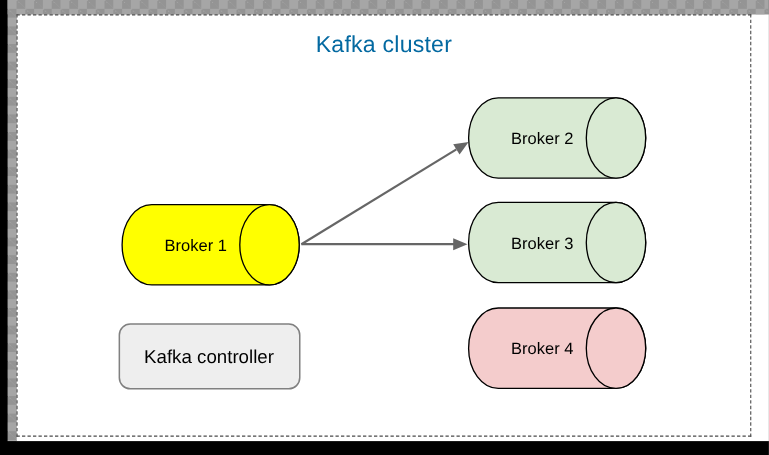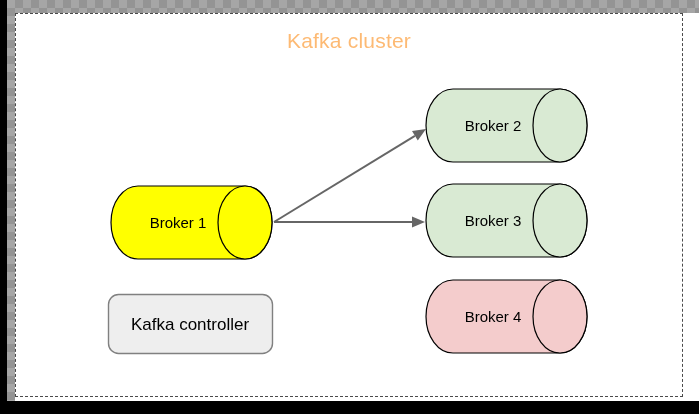--- a/index.html
+++ b/index.html
@@ -33,21 +33,21 @@
     width: 668px; height: 384px;
     box-sizing: border-box;
     border: 1px dashed #4a4a4a;
   }
   .title {
     position: absolute;
     left: 15px; top: 29px;
     width: 668px;
     text-align: center;
     font-size: 21px;
-    color: #fdba74;
+    color: #0369a1;
     letter-spacing: 0.2px;
   }
   svg.diagram {
     position: absolute;
     left: 0; top: 0;
     width: 699px; height: 414px;
   }
   .cyl-body, .cyl-face { stroke: #000; stroke-width: 1.2; }
   .node-label {
     font-family: "Liberation Sans", sans-serif;

